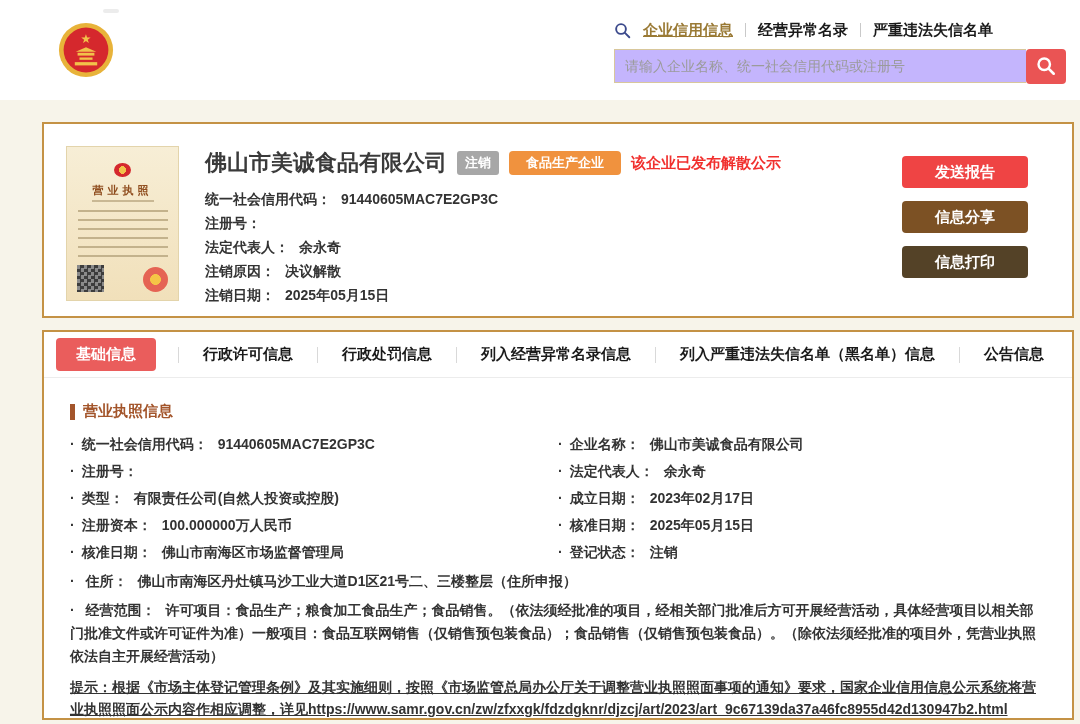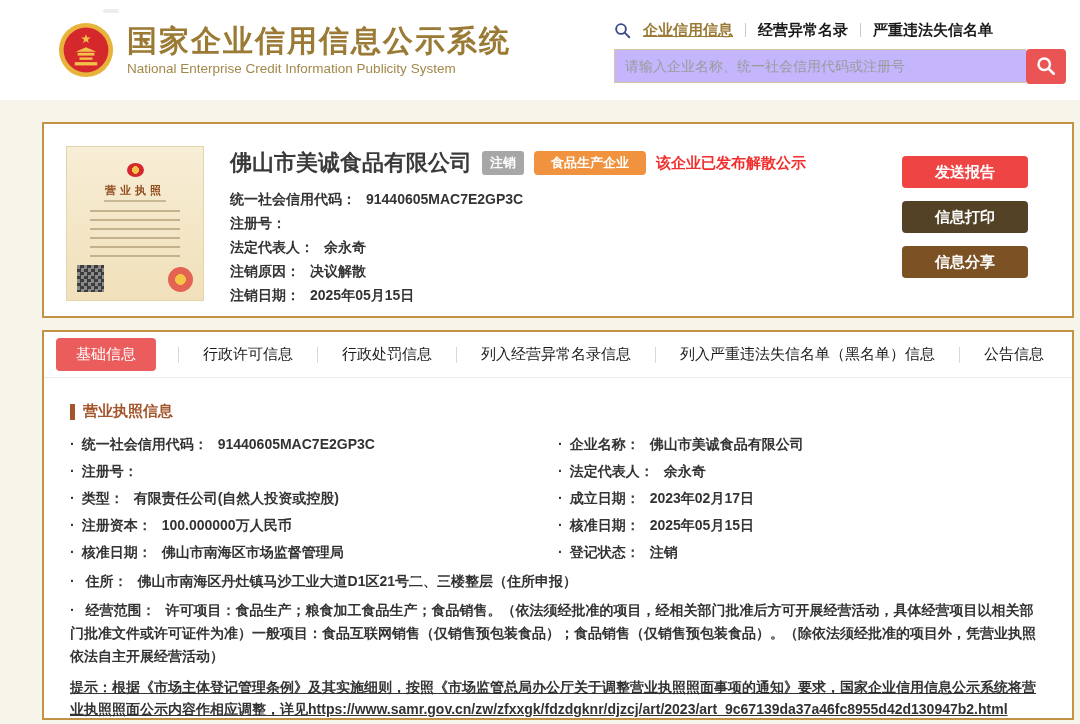--- a/index.html
+++ b/index.html
@@ -37,21 +37,21 @@
   .search-btn {
     width:40px; height:35px; background:#ea5454; border:none; border-radius:4px;
     display:flex; align-items:center; justify-content:center; cursor:pointer; flex-shrink:0;
   }
   
   main { margin:22px 6px 0 42px; }
   .card { background:#fff; border:2px solid #c49245; }
   .company-card { height:196px; display:flex; padding:22px 22px 12px; position:relative; margin-bottom:12px; }
   
   .license-thumb {
-    width:138px; height:155px; flex-shrink:0;
+    width:113px; height:155px; flex-shrink:0;
     background:linear-gradient(#f7eed6,#f1e0ba);
     border:1px solid #e3d4ab;
     display:flex; flex-direction:column; align-items:center; padding:16px 10px 8px;
   }
   .lic-emblem { width:17px; height:17px; border-radius:50%;
     background:radial-gradient(circle at center,#f2c24a 0 34%,#d5282d 35%); }
   .lic-title { font-size:11px; font-weight:bold; color:#8f4d1e; letter-spacing:4px; margin:6px 0 2px; white-space:nowrap; }
   .lic-sub { width:62px; height:2px; background:#c9b894; margin-bottom:8px; }
   .lic-lines { width:90px; height:56px;
     background:repeating-linear-gradient(#c3b28c 0 2px, transparent 2px 9px); }
@@ -72,21 +72,21 @@
   .action-buttons { position:absolute; right:44px; top:32px; display:flex; flex-direction:column; gap:13px; }
   .abtn { width:126px; height:32px; border:none; border-radius:4px; color:#fff;
     font-size:15px; font-weight:bold; cursor:pointer; font-family:inherit; }
   .abtn.b1 { background:#ef4444; }
   .abtn.b2 { background:#7c5124; }
   .abtn.b3 { background:#544227; }
   
   .detail-card { height:390px; overflow:hidden; }
   .tabbar { display:flex; align-items:center; justify-content:space-between;
     padding:6px 26px 6px 12px; border-bottom:1px solid #ececec; }
-  .tab { color:#1a1a1a; font-size:15px; font-weight:normal; text-decoration:none; cursor:pointer; padding:7px 2px; white-space:nowrap; }
+  .tab { color:#1a1a1a; font-size:15px; font-weight:bold; text-decoration:none; cursor:pointer; padding:7px 2px; white-space:nowrap; }
   .tab.active { background:#ea5d5c; color:#fff; border-radius:4px; padding:7px 20px; }
   .tsep { width:1px; height:16px; background:#d9d9d9; }
   .content { padding:0 26px; }
   .sec-title { display:flex; align-items:center; color:#a3552b; font-size:15px; font-weight:bold; margin:24px 0 14px; }
   .sec-title::before { content:""; width:5px; height:16px; background:#a3552b; margin-right:8px; }
   .grid { display:flex; }
   .gcol { width:50%; }
   .irow { margin-bottom:8px; font-size:14px; font-weight:bold; color:#333; line-height:19px; }
   .irow::before { content:"·"; margin-right:7px; }
   .irow .ival { margin-left:10px; }
@@ -104,24 +104,20 @@
   <div class="brand">
     <svg class="emblem-svg" width="56" height="56" viewBox="0 0 60 60">
       <circle cx="30" cy="30" r="29" fill="#e8b33a"></circle>
       <circle cx="30" cy="30" r="24" fill="#d5282d"></circle>
       <text x="30" y="22" font-size="13" fill="#f2c24a" text-anchor="middle">★</text>
       <path d="M19 32 L30 27 L41 32 Z" fill="#f2c24a"></path>
       <rect x="21" y="33" width="18" height="3" fill="#f2c24a"></rect>
       <rect x="23" y="38" width="14" height="2.5" fill="#f2c24a"></rect>
       <rect x="18" y="43" width="24" height="3.5" fill="#f2c24a"></rect>
     </svg>
-    <div>
-      <div class="site-title">国家企业信用信息公示系统</div>
-      <div class="site-subtitle">National Enterprise Credit Information Publicity System</div>
-    </div>
   </div>
 
   <div class="search-area">
     <div class="search-tabs">
       <svg width="17" height="17" viewBox="0 0 16 16">
         <circle cx="6.6" cy="6.6" r="4.6" fill="none" stroke="#3c4a8c" stroke-width="1.8"></circle>
         <line x1="10.3" y1="10.3" x2="14.4" y2="14.4" stroke="#3c4a8c" stroke-width="1.8" stroke-linecap="round"></line>
       </svg>
       <a class="stab active">企业信用信息</a>
       <span class="vsep"></span>
@@ -174,22 +170,22 @@
       <div class="crow">
         <span>注销原因：</span><span class="cvalue">决议解散</span>
       </div>
       <div class="crow">
         <span>注销日期：</span><span class="cvalue">2025年05月15日</span>
       </div>
     </div>
 
     <div class="action-buttons">
       <button class="abtn b1">发送报告</button>
+      <button class="abtn b2">信息分享</button>
       <button class="abtn b3">信息打印</button>
-      <button class="abtn b2">信息分享</button>
     </div>
   </section>
 
   <section class="card detail-card">
     <nav class="tabbar">
       <a class="tab active">基础信息</a>
       <span class="tsep"></span>
       <a class="tab">行政许可信息</a>
       <span class="tsep"></span>
       <a class="tab">行政处罚信息</a>

